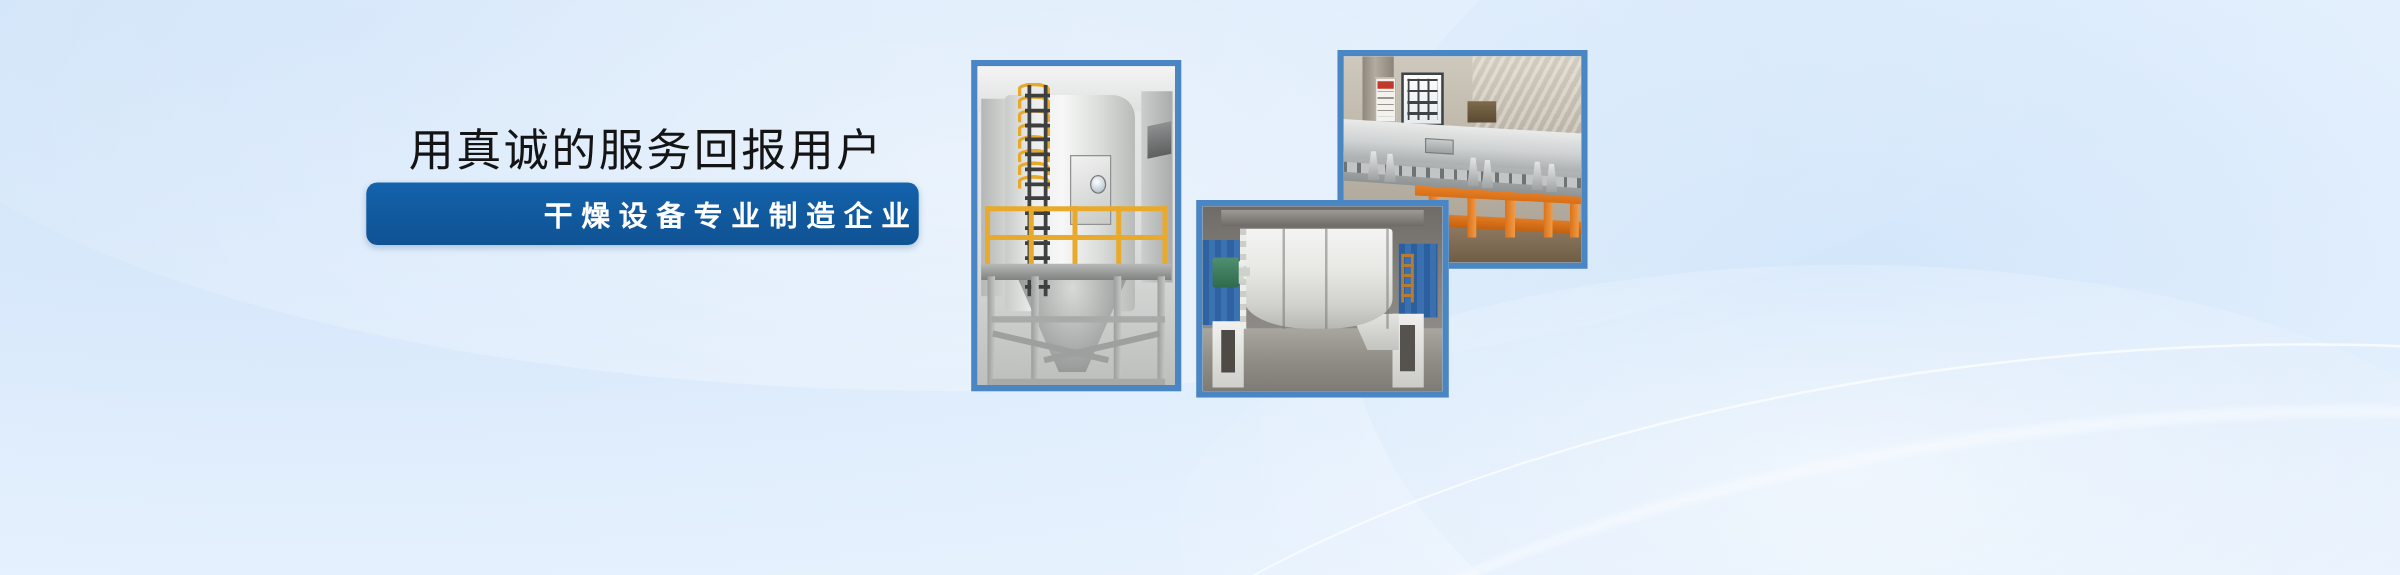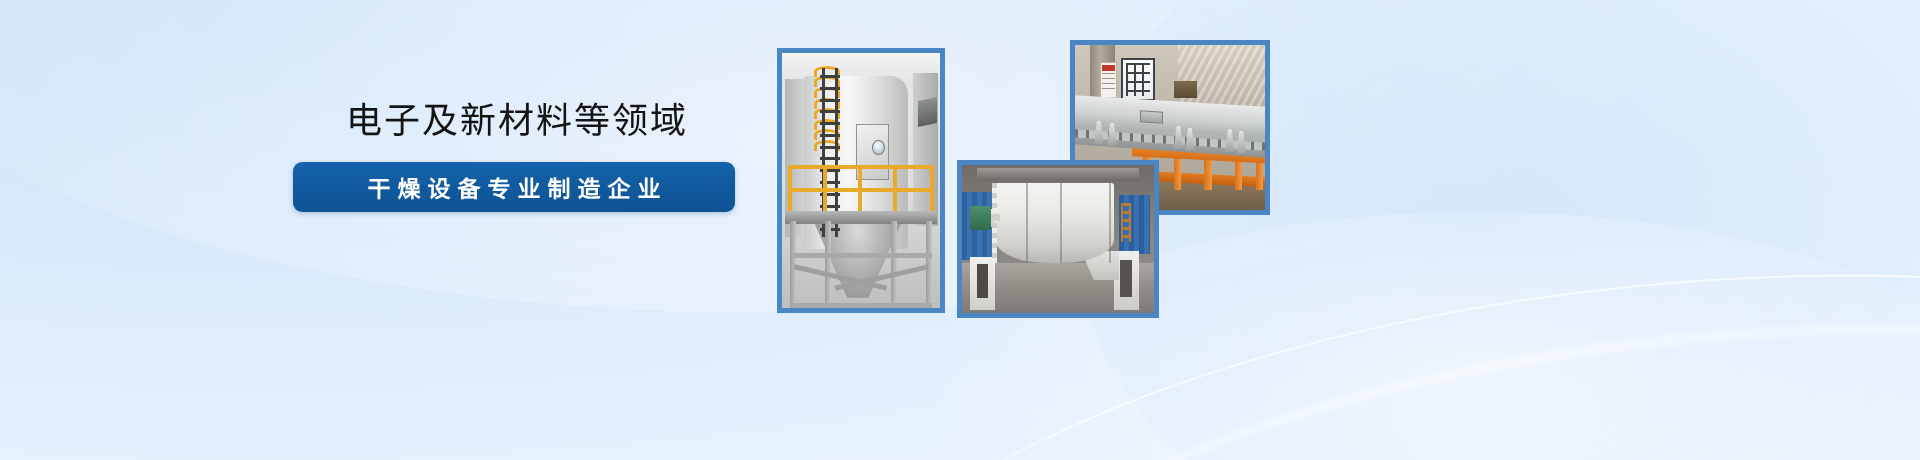--- a/index.html
+++ b/index.html
@@ -65,25 +65,25 @@
     text-align:center;
     z-index:5;
   }
   .headline {
     font-size:36px; line-height:1.18;
     color:#141414; letter-spacing:2px;
     font-weight:400;
     white-space:nowrap;
   }
   .badge {
-    margin-top:20px;
+    margin-top:4px;
     height:50px; width:442px;
     background:linear-gradient(180deg,#1463ad 0%,#115a9f 48%,#0f5394 100%);
     border-radius:9px;
-    display:flex; align-items:center; justify-content:center;
+    display:flex; align-items:center; justify-content:flex-end;
     box-shadow:0 2px 5px rgba(16,70,128,.25);
   }
   .badge-text {
     font-size:23px; font-weight:700;
     color:#ffffff; letter-spacing:7px;
     text-indent:7px;
     white-space:nowrap;
   }
   .subline {
     margin-top:26px;
@@ -228,21 +228,21 @@
 
 <div class="banner">
 
   <div class="sweep-top"></div>
   <div class="sweep-right"></div>
   <div class="curve-b"></div>
   <div class="curve-a"></div>
   <div class="corner-glow"></div>
 
   <div class="copy">
-    <div class="headline">电子及新材料等领域</div>
+    <div class="headline">用真诚的服务回报用户</div>
 
     <div class="badge">
       <span class="badge-text">干燥设备专业制造企业</span>
     </div>
 
   </div>
 
   <div class="collage">
 
     <div class="photo" id="photo-dryer">

